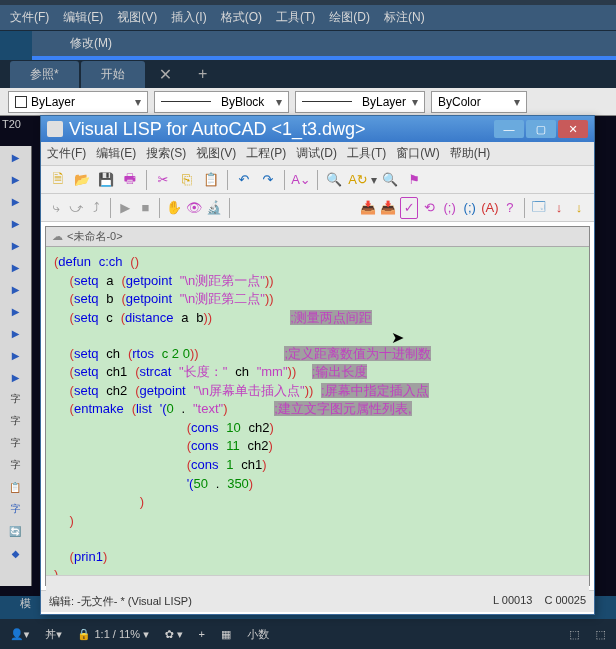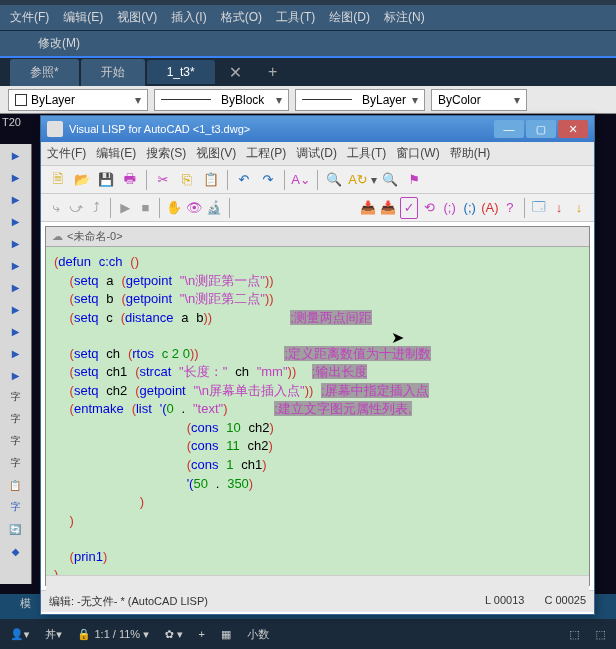--- a/index.html
+++ b/index.html
@@ -2,21 +2,21 @@
 <html><head>
 <meta charset="utf-8">
 <style>
   * { box-sizing: border-box; margin: 0; padding: 0; font-family: "Microsoft YaHei", Arial, sans-serif; }
   body { width: 616px; height: 649px; background: #1a4a6e; overflow: hidden; font-size: 12px; }
   
   
   .acad-top { background: #2a3a4a; height: 5px; }
   .acad-menubar { background: #3a5a7a; color: #d8d8d8; padding: 4px 10px; display: flex; gap: 14px; align-items: center; border-bottom: 1px solid #1a2a3a; }
   .acad-menu-item { cursor: pointer; }
-  .acad-menubar2 { background: #3a5a7a; color: #d8d8d8; padding: 4px 38px; border-bottom: 2px solid #3b82f6; }
+  .acad-menubar2 { background: #3a5a7a; color: #d8d8d8; padding: 4px 38px; border-bottom: 4px solid #3b82f6; margin-left: 32px; }
   
   .acad-tabs { background: #1a2a3a; display: flex; align-items: center; height: 28px; padding: 0 10px; gap: 2px; }
   .acad-tab { background: #3a5a7a; color: #ccc; padding: 5px 20px; border-radius: 3px 3px 0 0; position: relative; cursor: pointer; }
   .acad-tab.active { background: #2a4a6a; color: #fff; }
   .acad-tab-plus { color: #aaa; padding: 0 12px; font-size: 16px; cursor: pointer; }
   
   .acad-props { background: #e8e8e8; display: flex; align-items: center; height: 28px; padding: 2px 8px; gap: 6px; border-bottom: 1px solid #888; }
   .prop-box { background: #fff; border: 1px solid #999; padding: 2px 6px; height: 22px; display: flex; align-items: center; gap: 4px; min-width: 80px; }
   .layer-swatch { width: 12px; height: 12px; background: #fff; border: 1px solid #333; }
   .line-sample { display: inline-block; border-top: 1px solid #333; width: 50px; margin-right: 6px; }
@@ -24,21 +24,21 @@
   
   .acad-workspace { background: #0a0a1a; position: relative; height: 480px; }
   .acad-sidebar { position: absolute; left: 0; top: 30px; width: 32px; background: #d8d8d8; height: 440px; border-right: 1px solid #666; }
   .sb-item { height: 22px; display: flex; align-items: center; justify-content: center; color: #2a5aba; font-size: 10px; cursor: pointer; }
   .acad-t20tab { position: absolute; left: 2px; top: 2px; color: #ccc; font-size: 11px; }
   
   
   .vlisp-window { position: absolute; left: 40px; top: 115px; width: 555px; height: 500px; background: #fff; border: 1px solid #3a6a9a; box-shadow: 2px 2px 8px rgba(0,0,0,0.3); }
   .vlisp-titlebar { background: linear-gradient(#5a9adc, #3a7aca); height: 26px; display: flex; align-items: center; padding: 0 6px; color: #fff; }
   .vlisp-icon { width: 16px; height: 16px; background: #e0e0e0; margin-right: 6px; border-radius: 2px; }
-  .vlisp-title { flex: 1; font-size: 11px; }
+  .vlisp-title { flex: 1; font-size: 18px; }
   .win-btn { width: 30px; height: 18px; background: #6aaade; margin-left: 2px; display: flex; align-items: center; justify-content: center; color: #fff; cursor: pointer; border-radius: 2px; font-size: 11px; }
   .win-btn.close { background: #c85a5a; }
   
   .vlisp-menubar { background: #e8e8e8; padding: 3px 6px; display: flex; gap: 10px; border-bottom: 1px solid #ccc; color: #444; }
   .vlisp-menu-item { cursor: pointer; }
   
   .vlisp-toolbar { background: #f0f0f0; padding: 3px 6px; display: flex; align-items: center; gap: 2px; border-bottom: 1px solid #ccc; height: 28px; }
   .tb-btn { width: 22px; height: 22px; display: flex; align-items: center; justify-content: center; cursor: pointer; font-size: 13px; border-radius: 2px; }
   .tb-sep { width: 1px; height: 20px; background: #aaa; margin: 0 3px; }
   .search-box { background: #fff; border: 1px solid #999; padding: 2px 6px; width: 140px; height: 20px; margin: 0 4px; }
@@ -53,21 +53,21 @@
   .str { color: #c040c0; }
   .num { color: #008a00; }
   .sym { color: #000; }
   .comment { color: #c040c0; background: #a0a0a0; }
   
   .cursor-ptr { position: absolute; left: 345px; top: 80px; font-size: 16px; color: #000; pointer-events: none; }
   
   .vlisp-hscroll { height: 16px; background: #e8e8e8; border-top: 1px solid #ccc; }
   .vlisp-status { background: #e8e8e8; padding: 3px 8px; display: flex; border-top: 1px solid #ccc; font-size: 11px; color: #333; }
   .status-left { flex: 1; }
-  .status-right { display: flex; gap: 20px; }
+  .status-right { display: flex; gap: 12px; }
   
   
   .acad-status { position: absolute; bottom: 0; left: 0; right: 0; height: 30px; background: #1a2a3a; display: flex; align-items: center; padding: 0 6px; gap: 8px; color: #ccc; font-size: 11px; }
   .status-btn { display: flex; align-items: center; gap: 3px; cursor: pointer; padding: 2px 4px; }
   .acad-tabname { position: absolute; bottom: 30px; left: 8px; color: #ccc; font-size: 11px; padding: 2px 12px 8px; }
 </style>
 </head>
 <body>
 
 <div class="acad-top"></div>
@@ -81,21 +81,20 @@
   <span class="acad-menu-item">绘图(D)</span>
   <span class="acad-menu-item">标注(N)</span>
 </div>
 <div class="acad-menubar2">
   <span class="acad-menu-item">修改(M)</span>
 </div>
 
 <div class="acad-tabs">
   <div class="acad-tab">参照*</div>
   <div class="acad-tab">开始</div>
-  <div class="acad-tab active">1_t3*</div>
   <div class="acad-tab-plus">✕</div>
   <div class="acad-tab-plus">+</div>
 </div>
 
 <div class="acad-props">
   <div class="prop-box" style="width:140px">
     <span class="layer-swatch"></span>
     <span>ByLayer</span>
     <span class="dd">▾</span>
   </div>
@@ -243,19 +242,19 @@
                  <span class="kw">'(</span><span class="num">50</span> <span class="sym">.</span> <span class="num">350</span><span class="paren">)</span>
            <span class="paren">)</span>
   <span class="paren">)</span>
 
   <span class="paren">(</span><span class="kw">prin1</span><span class="paren">)</span>
 <span class="paren">)</span><div class="cursor-ptr">➤</div></div>
     <div class="vlisp-hscroll"></div>
   </div>
 
   <div class="vlisp-status">
-    <div class="status-left">编辑: -无文件- *  (AutoCAD LISP)</div>
+    <div class="status-left">编辑: -无文件- *  (Visual LISP)</div>
     <div class="status-right">
       <span>L 00013</span>
       <span>C 00025</span>
     </div>
   </div>
 </div>
 
 </body></html>

